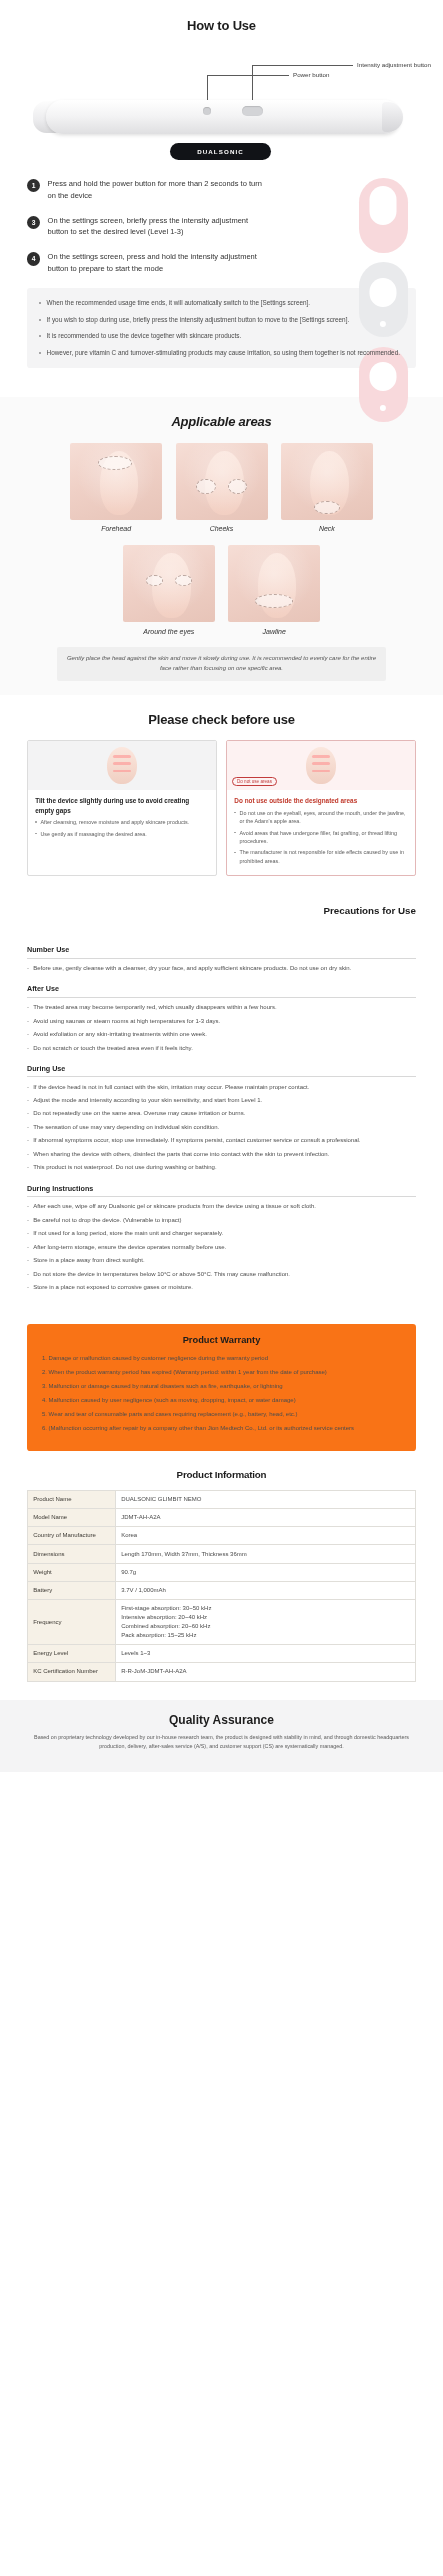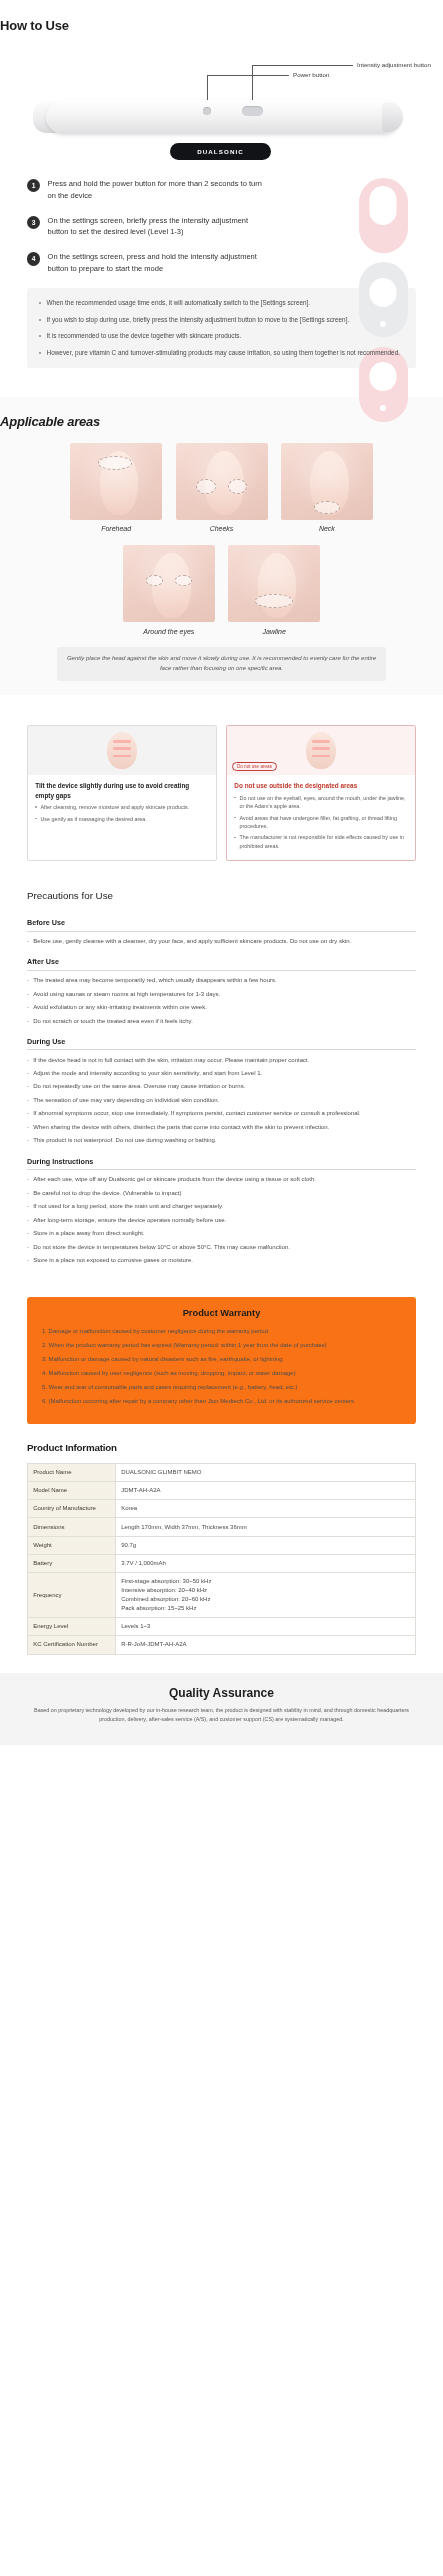--- a/index.html
+++ b/index.html
@@ -8,20 +8,21 @@
     width: 443px;
     font-family: "Liberation Sans", sans-serif;
     color: #2c2c2c;
     background: #ffffff;
     -webkit-font-smoothing: antialiased;
   }
   .page { width: 443px; margin: 0 auto; }
 
   
   .section-title {
+    text-align: center;
     font-size: 13px;
     font-weight: bold;
     color: #1d1d1d;
     letter-spacing: -0.2px;
   }
 
   
   .howto { padding: 17.5px 0 13.4px; }
   .device-area {
     position: relative;
@@ -303,24 +304,24 @@
   .check-card li::before {
     content: "";
     position: absolute; left: 0; top: 3.1px;
     width: 1.5px; height: 1.5px; border-radius: 50%;
     background: #9a9a9a;
   }
 
   
   .precautions { padding: 15.5px 27px 13.4px 27px; }
   .prec-title {
-    text-align: left;
+    text-align: right;
     font-size: 9.8px;
-    font-weight: normal;
-    margin-bottom: 17px;
+    font-weight: bold;
+    margin-bottom: 29px;
     color: #1d1d1d;
   }
   .prec-group { margin-bottom: 10.3px; }
   .prec-head {
     font-size: 7.2px;
     font-weight: bold;
     color: #1f1f1f;
     padding-bottom: 3.6px;
     border-bottom: 0.5px solid #d8d8d8;
     margin-bottom: 5.2px;
@@ -501,20 +502,21 @@
           <div class="face-mark m-jaw"></div>
         </div>
         <div class="face-label">Jawline</div>
       </div>
     </div>
 
     <div class="areas-note">Gently place the head against the skin and move it slowly during use. It is recommended to evenly care for the entire face rather than focusing on one specific area.</div>
   </section>
 
   <section class="check">
+    <div class="section-title">Please check before use</div>
 
     <div class="check-grid">
       <div class="check-card">
         <div class="check-illus">
           <div class="mini-face">
             <div class="stripe s1"></div>
             <div class="stripe s2"></div>
             <div class="stripe s3"></div>
           </div>
         </div>
@@ -541,21 +543,21 @@
           <li>The manufacturer is not responsible for side effects caused by use in prohibited areas.</li>
         </ul>
       </div>
     </div>
   </section>
 
   <section class="precautions">
     <div class="prec-title">Precautions for Use</div>
 
     <div class="prec-group">
-      <div class="prec-head">Before Use</div>
+      <div class="prec-head">Number Use</div>
       <ul>
         <li>Before use, gently cleanse with a cleanser, dry your face, and apply sufficient skincare products. Do not use on dry skin.</li>
       </ul>
     </div>
 
     <div class="prec-group">
       <div class="prec-head">After Use</div>
       <ul>
         <li>The treated area may become temporarily red, which usually disappears within a few hours.</li>
         <li>Avoid using saunas or steam rooms at high temperatures for 1-3 days.</li>

